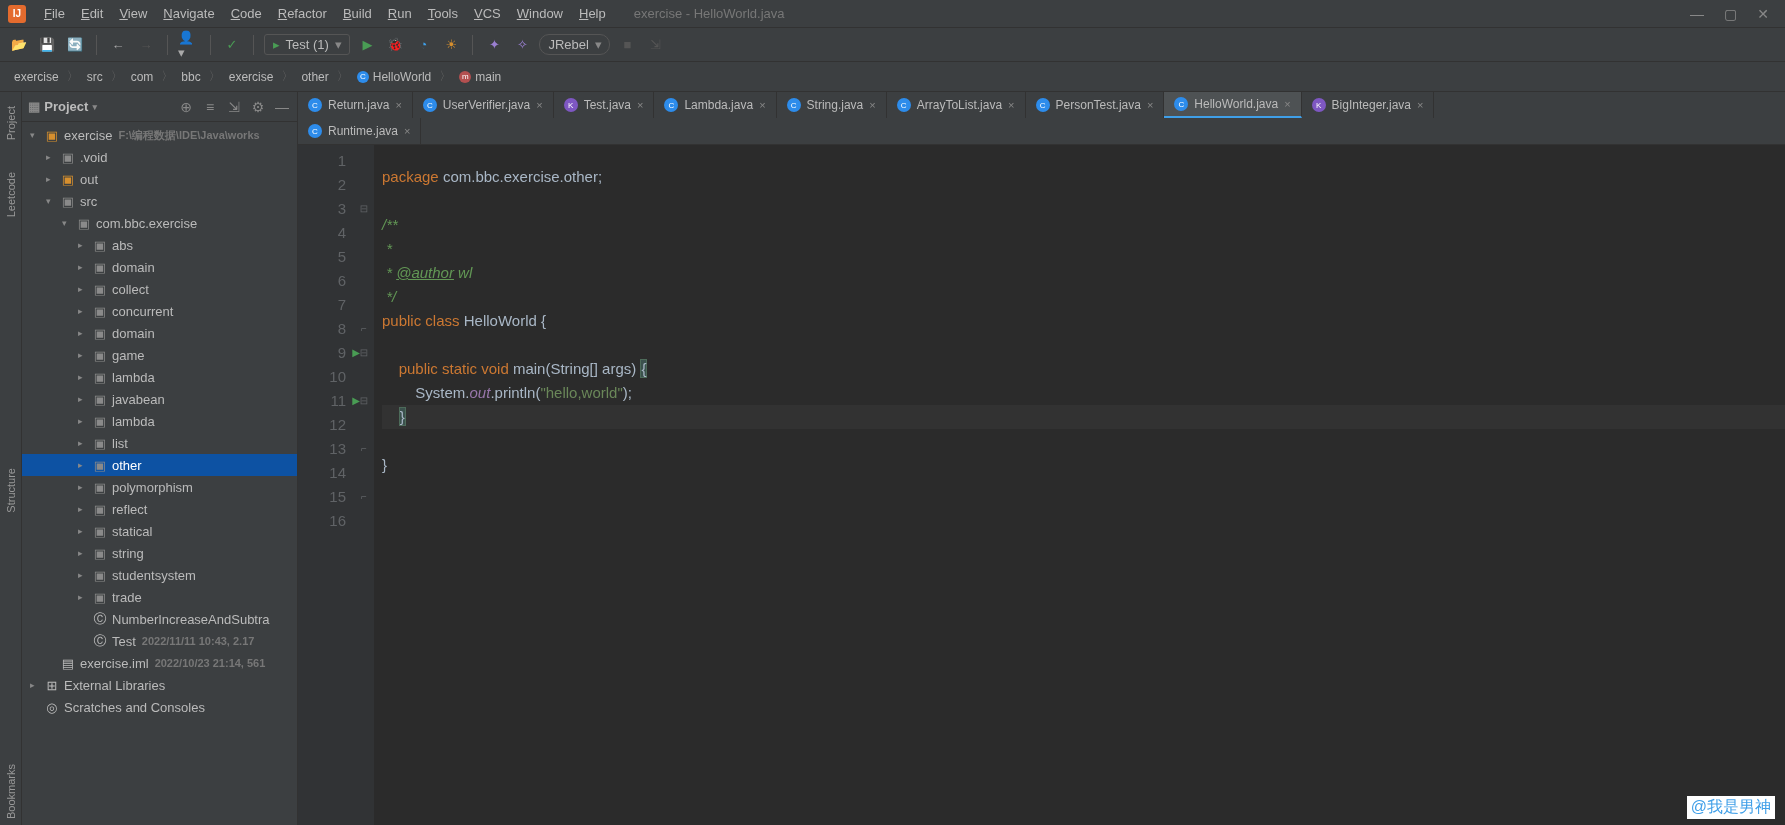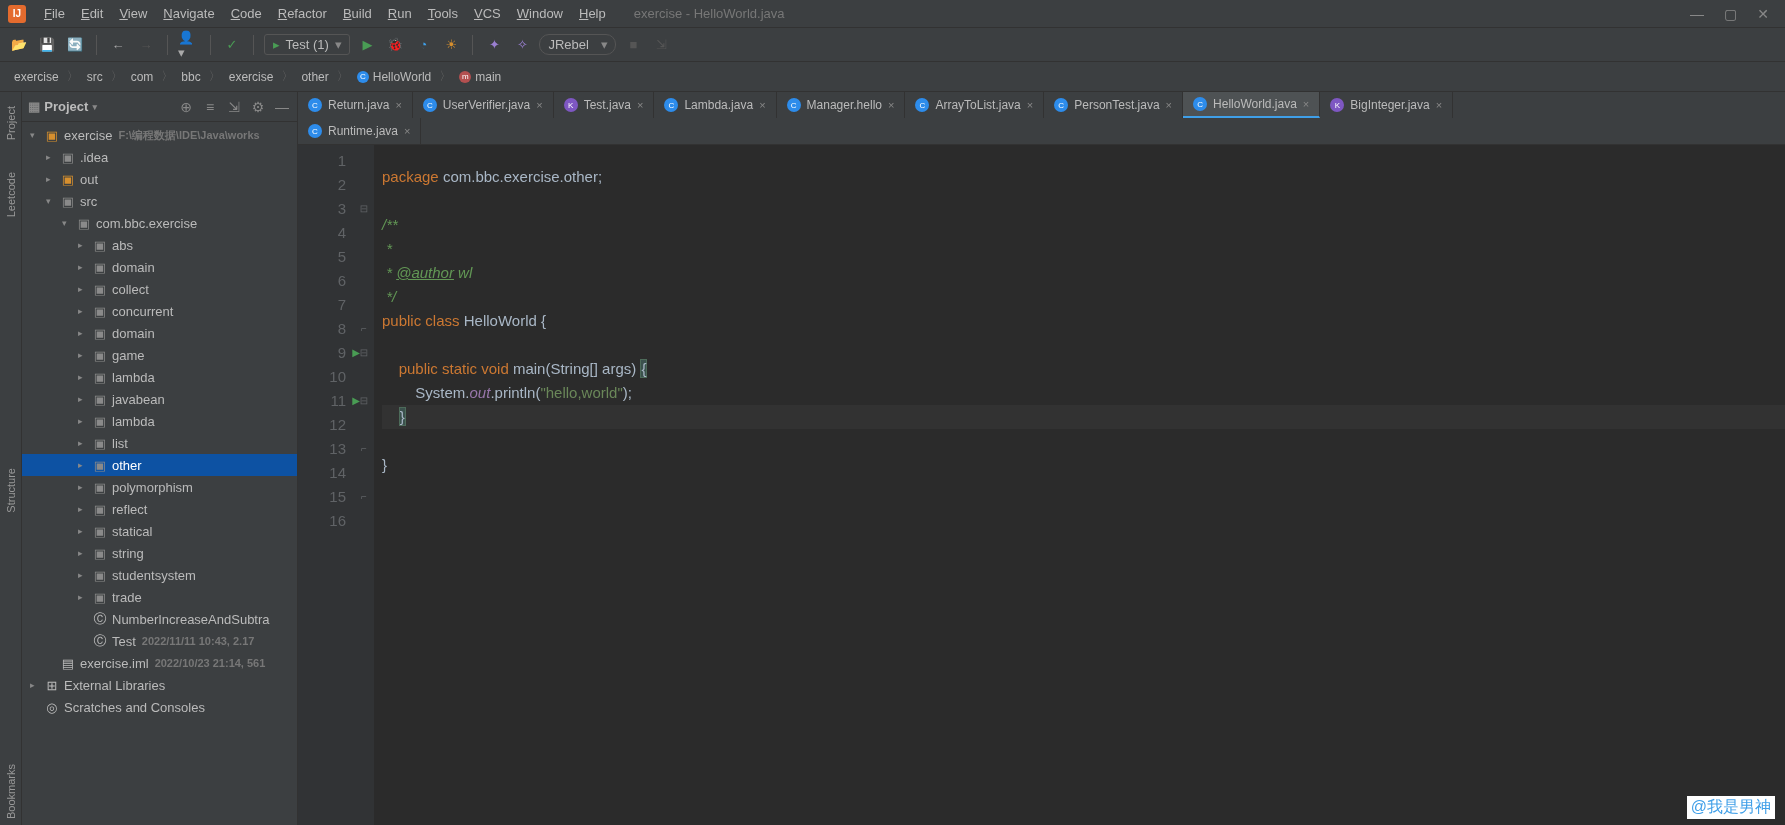--- a/index.html
+++ b/index.html
@@ -7,21 +7,21 @@
 .menubar { height:28px; background:#3c3f41; display:flex; align-items:center; padding:0 8px; border-bottom:1px solid #323232; }
 .menubar .logo { width:18px; height:18px; background:#e46b2e; border-radius:3px; margin-right:10px; display:flex; align-items:center; justify-content:center; font-size:10px; color:#fff; font-weight:bold; }
 .menubar .menu-item { padding:0 8px; color:#bbb; cursor:pointer; }
 .menubar .menu-item u { text-decoration:underline; }
 .menubar .title { margin-left:20px; color:#777; }
 .menubar .win-ctrl { margin-left:auto; display:flex; gap:20px; color:#888; font-size:14px; padding-right:8px;}
 .toolbar { height:34px; background:#3c3f41; display:flex; align-items:center; padding:0 8px; gap:6px; border-bottom:1px solid #323232;}
 .toolbar .tbtn { width:22px; height:22px; display:flex; align-items:center; justify-content:center; color:#aaa; cursor:pointer; border-radius:3px; }
 .toolbar .sep { width:1px; height:20px; background:#555; margin:0 4px; }
 .toolbar .run-cfg { background:#3c3f41; border:1px solid #555; border-radius:3px; padding:2px 8px; display:flex; align-items:center; gap:6px; color:#bbb; cursor:pointer; }
-.toolbar .jrebel { background:#3c3f41; border:1px solid #555; border-radius:10px; padding:2px 8px; display:flex; align-items:center; gap:12px; color:#bbb; cursor:pointer; }
+.toolbar .jrebel { background:#3c3f41; border:1px solid #555; border-radius:10px; padding:2px 8px; display:flex; align-items:center; gap:6px; color:#bbb; cursor:pointer; }
 .toolbar .green { color:#499c54; }
 .breadcrumb { height:30px; background:#3c3f41; display:flex; align-items:center; padding:0 8px; border-bottom:1px solid #323232; font-size:12px; }
 .breadcrumb .crumb { padding:2px 6px; color:#bbb; cursor:pointer; display:flex; align-items:center; gap:4px;}
 .breadcrumb .sep { color:#666; margin:0 2px; }
 .breadcrumb .ci { width:12px; height:12px; border-radius:50%; background:#2d8ceb; display:inline-flex; align-items:center; justify-content:center; font-size:8px; color:#fff; }
 .breadcrumb .mi { width:12px; height:12px; border-radius:50%; background:#b35050; display:inline-flex; align-items:center; justify-content:center; font-size:8px; color:#fff; }
 .main { display:flex; height:calc(100% - 92px); }
 .leftbar { width:22px; background:#3c3f41; border-right:1px solid #323232; display:flex; flex-direction:column; align-items:center; padding-top:8px; gap:20px; }
 .leftbar .vlabel { writing-mode:vertical-rl; transform:rotate(180deg); font-size:11px; color:#999; cursor:pointer; padding:6px 0;}
 .sidebar { width:276px; background:#3c3f41; border-right:1px solid #323232; display:flex; flex-direction:column; }
@@ -165,21 +165,21 @@
     <div class="tree" id="tree">
         <div class="tree-row" style="padding-left: 8px;">
           <span class="arrow">▾</span>
           <span class="ficon folder-open">▣</span>
           <span>exercise</span>
           <span class="meta">F:\编程数据\IDE\Java\works</span>
         </div>
         <div class="tree-row" style="padding-left: 24px;">
           <span class="arrow">▸</span>
           <span class="ficon folder">▣</span>
-          <span>.idea</span>
+          <span>.void</span>
         </div>
         <div class="tree-row" style="padding-left: 24px;">
           <span class="arrow">▸</span>
           <span class="ficon folder-open">▣</span>
           <span>out</span>
         </div>
         <div class="tree-row" style="padding-left: 24px;">
           <span class="arrow">▾</span>
           <span class="ficon folder">▣</span>
           <span>src</span>
@@ -321,21 +321,21 @@
           <span>Test.java</span>
           <span class="close">×</span>
         </div>
         <div class="tab">
           <span class="ticon">C</span>
           <span>Lambda.java</span>
           <span class="close">×</span>
         </div>
         <div class="tab">
           <span class="ticon">C</span>
-          <span>Manager.hello</span>
+          <span>String.java</span>
           <span class="close">×</span>
         </div>
         <div class="tab">
           <span class="ticon">C</span>
           <span>ArrayToList.java</span>
           <span class="close">×</span>
         </div>
         <div class="tab">
           <span class="ticon">C</span>
           <span>PersonTest.java</span>

